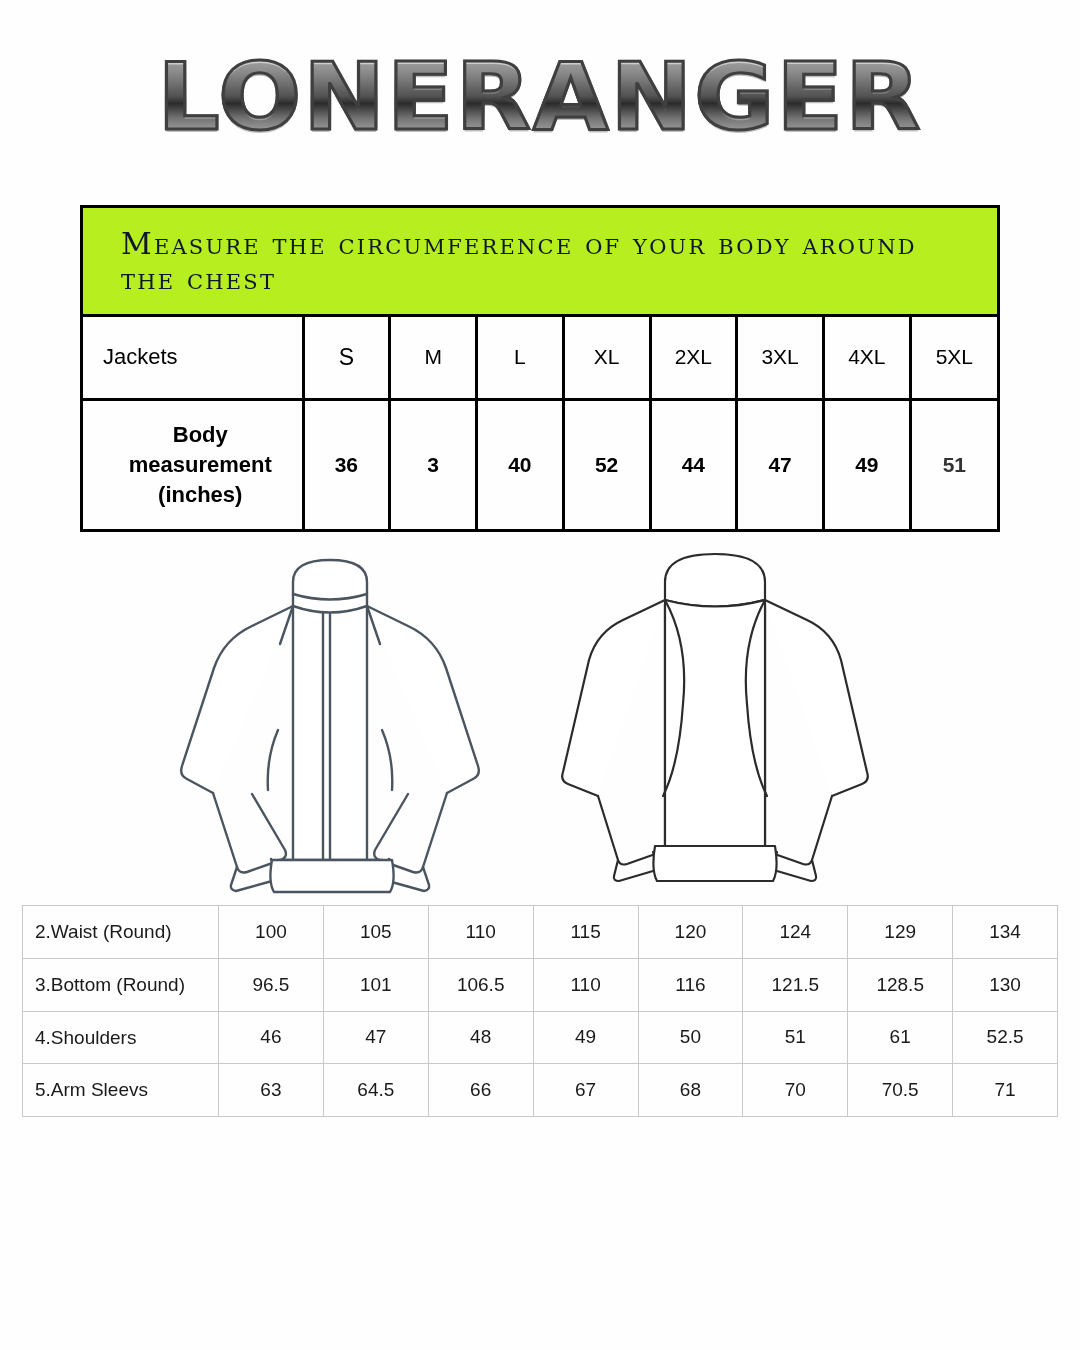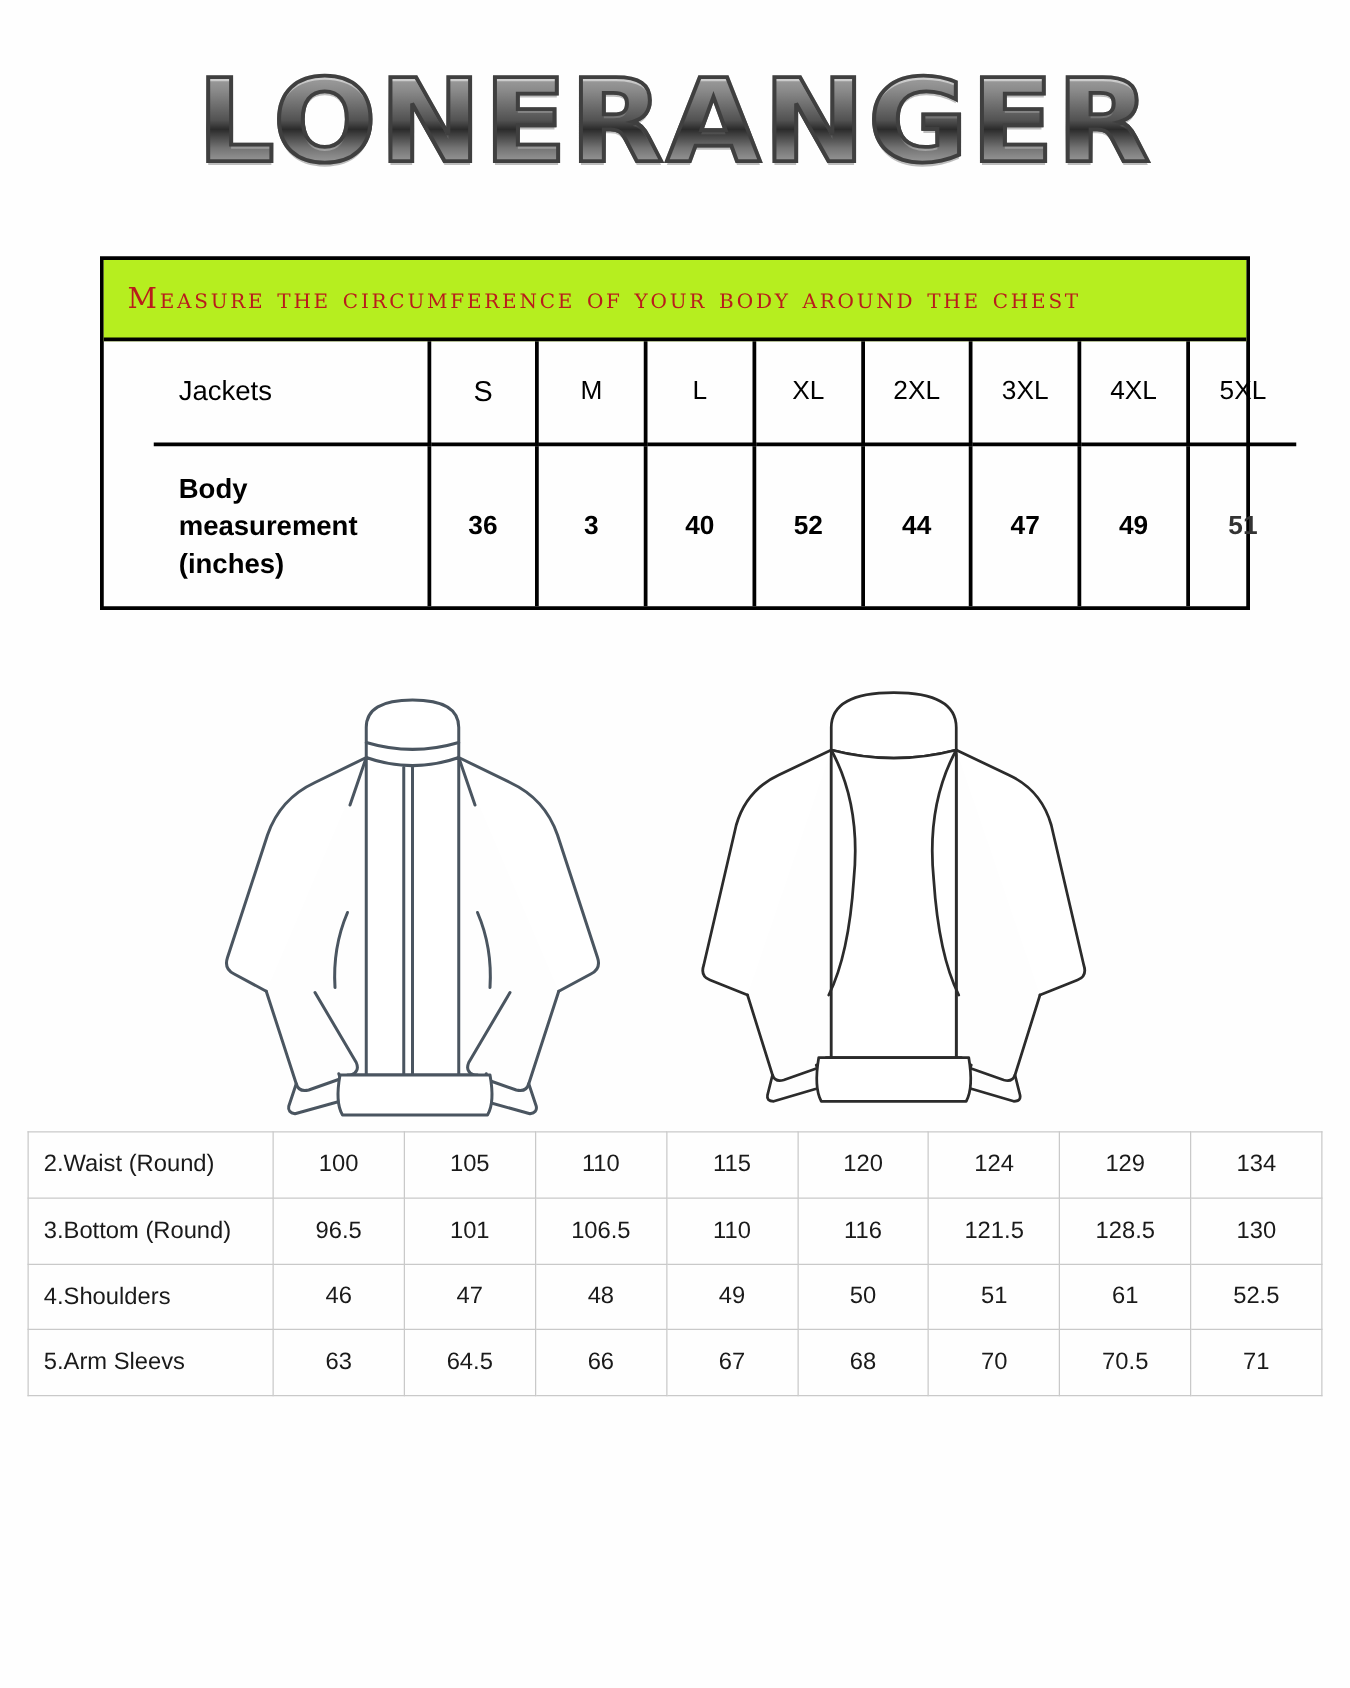--- a/index.html
+++ b/index.html
@@ -39,49 +39,48 @@
   
   .chest-block {
     position: absolute;
     top: 205px; left: 80px; width: 920px;
     border: 3px solid #000;
     border-collapse: collapse;
   }
   .chest-banner {
     background: #b6ee1f;
     border-bottom: 3px solid #000;
-    padding: 18px 19px;
+    padding: 18px 38px;
     font-family: "DejaVu Serif", serif;
     font-variant: small-caps;
-    font-size: 23px;
+    font-size: 30px;
     letter-spacing: 2.2px;
-    color: #b91c1c;
+    color: #0f172a;
   }
   table.chest {
     width: 100%;
     border-collapse: collapse;
     table-layout: fixed;
-    margin-left: 40px;
   }
   table.chest td {
     border: 3px solid #000;
     text-align: center;
     vertical-align: middle;
     font-size: 21px;
     padding: 10px 4px;
   }
   table.chest td.labelcell {
     text-align: left;
     padding-left: 20px;
     font-size: 22px;
     line-height: 1.35;
     width: 220px;
   }
   table.chest tr.sizes td { height: 82px; }
-  table.chest tr.meas td { height: 130px; font-weight: bold; }
+  table.chest tr.meas td { height: 130px; font-weight: bold; text-align: center; }
   table.chest tr.sizes td.sz-s { font-size: 23px; }
   .chest-block table.chest tr:first-child td { border-top: none; }
   .chest-block table.chest tr:last-child td { border-bottom: none; }
   .chest-block table.chest td:first-child { border-left: none; }
   .chest-block table.chest td:last-child { border-right: none; }
   td.last-val { font-weight: normal; color: #333; }
 
   
   .jackets {
     position: absolute;

